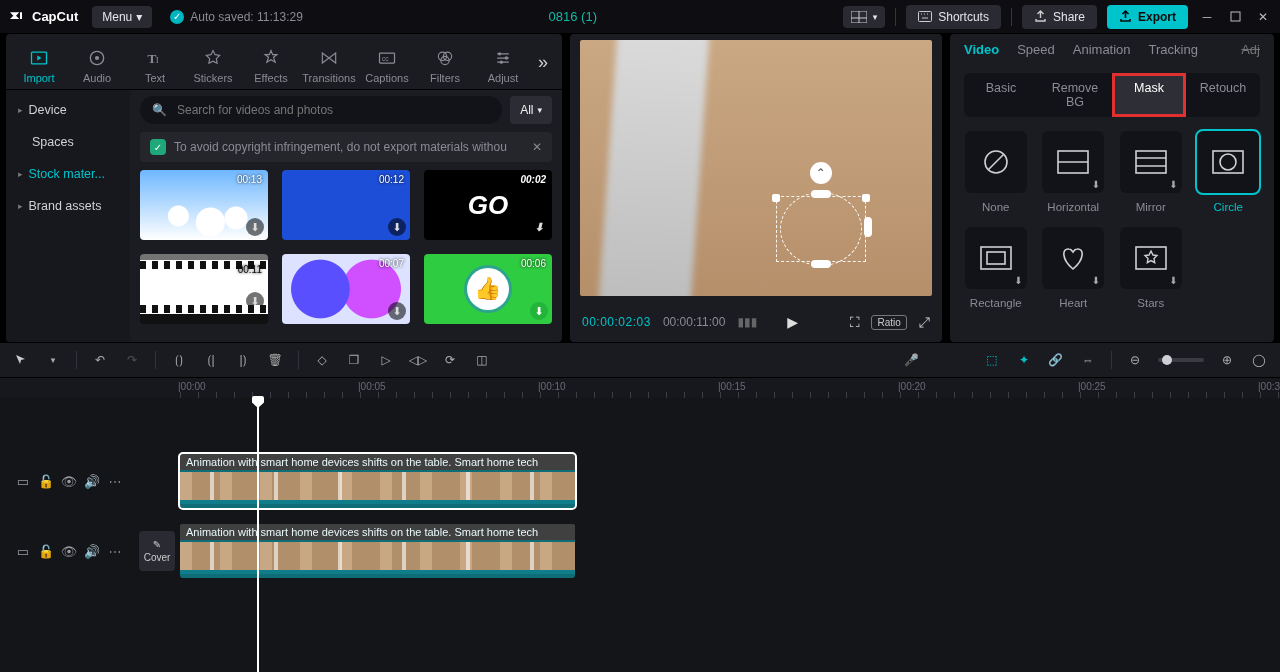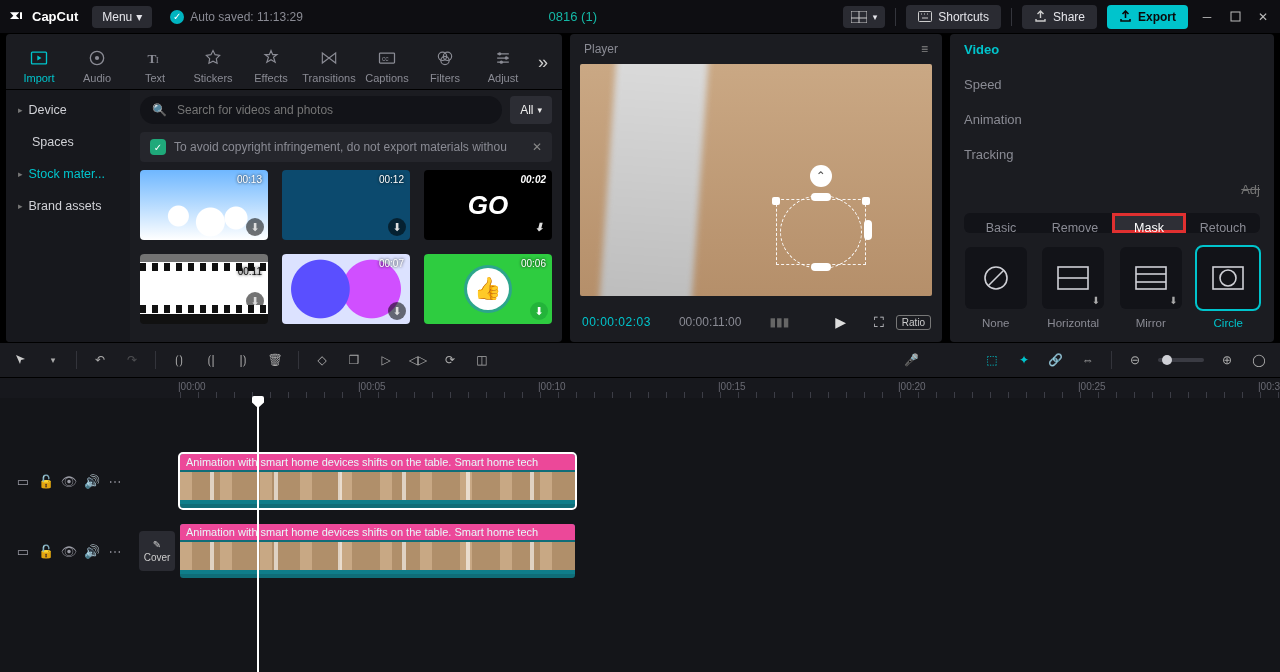--- a/index.html
+++ b/index.html
@@ -165,23 +165,23 @@
     text-shadow: 0 0 3px #000;
   }
   .thumb .dl {
     position: absolute; bottom: 4px; right: 4px; width:18px; height:18px;
     background: rgba(0,0,0,.55); border-radius:50%; display:flex; align-items:center; justify-content:center;
     color:#ddd; font-size:11px;
   }
   .thumb .dl.green { background:#23b43a; color:#fff; }
   .t-sky { background: linear-gradient(#6fb7ff 0%, #a8d4ff 40%, #fff 100%); }
   .t-sky::after { content:""; position:absolute; inset:auto 0 0 0; height:40px; background: radial-gradient(circle at 30% 40%, #fff 10px, transparent 11px), radial-gradient(circle at 55% 55%, #fff 14px, transparent 15px), radial-gradient(circle at 75% 45%, #fff 11px, transparent 12px); }
-  .t-dark { background:#0c4a6e;text-align:center; }
+  .t-dark { background:#1d4ed8;text-align:center; }
   .t-go { background:#000; color:#fff; display:flex; align-items:center; justify-content:center; font-size:26px; font-weight:900; font-style:italic; }
-  .t-film { background:#fff; border-top:8px solid #737373; border-bottom:10px solid #111; }
+  .t-film { background:#fff; border-top:6px solid #737373; border-bottom:10px solid #111; }
   .t-film::before, .t-film::after { content:""; position:absolute; left:0; right:0; height:8px; background: repeating-linear-gradient(90deg,#111 0 6px,#fff 6px 12px); }
   .t-film::before{ top:1px;} .t-film::after{ bottom:1px;}
   .t-ink { background: radial-gradient(circle at 30% 50%, #5a4fff 0 30%, transparent 31%), radial-gradient(circle at 70% 50%, #d04fff 0 30%, transparent 31%), #dce2ff; }
   .t-like { background:#2ecc40; display:flex; align-items:center; justify-content:center; }
   .t-like .likecircle { width:42px; height:42px; border-radius:50%; background:#fff; display:flex; align-items:center; justify-content:center; color:#2e6bff; font-size:22px; box-shadow: 0 0 0 3px rgba(46,107,255,.4); }
 
   
   .player-panel {
     width: 372px;
     background: var(--panel);
@@ -212,37 +212,37 @@
   .mask-gizmo .rect {
     position:absolute; inset:12px 10px 8px 10px; border:1.5px dashed rgba(255,255,255,.9);
   }
   .mask-gizmo .handle {
     position:absolute; width:8px; height:8px; background:#fff; border-radius:2px;
   }
   .mask-gizmo .handle.pill { width:20px; height:8px; border-radius:4px; }
   .mask-gizmo .handle.pillv { width:8px; height:20px; border-radius:4px; }
   .mask-gizmo .badge { position:absolute; top:-22px; left:50%; transform:translateX(-50%); width:22px; height:22px; border-radius:50%; background:#fff; color:#555; display:flex; align-items:center; justify-content:center; font-size:12px; }
   .player-ctrl {
-    height:40px; display:flex; align-items:center; padding:0 12px; gap:28px;
+    height:40px; display:flex; align-items:center; padding:0 12px; gap:12px;
   }
   .player-ctrl .tc { color: var(--accent2); font-size:12px; letter-spacing:.5px; }
   .player-ctrl .tc2 { color: var(--text-dim); font-size:12px; }
   .player-ctrl .play { margin-left:18px; color:#ddd; font-size:14px; }
   .player-ctrl .right-icons { margin-left:auto; display:flex; gap:12px; align-items:center; }
   .ratio { border:1px solid #777; border-radius:3px; padding:1px 5px; font-size:10px; color:#ccc; }
 
   
   .right-panel {
     flex:1;
     background: var(--panel);
     border-radius: 4px;
     display:flex; flex-direction:column;
     overflow:hidden;
   }
-  .rp-tabs { display:flex; gap:12px; padding:8px 14px 0 14px; font-size:13px;flex-direction:column; }
+  .rp-tabs { display:flex; gap:18px; padding:8px 14px 0 14px; font-size:13px; }
   .rp-tab { color:var(--text-dim); padding-bottom:8px; cursor:pointer; }
   .rp-tab.active { color: var(--accent2); font-weight:600; }
   .rp-more { margin-left:auto; color:#737373; font-weight:400; }
   .rp-subtabs {
     margin: 8px 14px 0 14px;
     display:flex; background:#121318; border-radius:6px; overflow:hidden;
     font-size:12.5px;
   }
   .rp-sub { flex:1; text-align:center; padding:8px 4px; color:var(--text-dim); cursor:pointer; position:relative; }
   .rp-sub.active { background:#2e2f36; color:#fff; }
@@ -305,21 +305,21 @@
     width:36px; height:40px; background:#2a2b32; border-radius:4px; margin-left:6px;
     display:flex; flex-direction:column; align-items:center; justify-content:center; gap:2px; color:#ccc; font-size:10px;
   }
   .track-lane { flex:1; position:relative; height:100%; }
   .clip {
     position:absolute; top:6px; height:54px; border-radius:3px; overflow:hidden;
     background:#0f6d78;
   }
   .clip.selected { outline:2px solid #fff; }
   .clip-title {
-    background:#ec4899; color:#e8f8fa; font-size:11px; padding:2px 6px; white-space:nowrap; overflow:hidden;
+    background:#404040; color:#e8f8fa; font-size:11px; padding:2px 6px; white-space:nowrap; overflow:hidden;
   }
   .clip-thumbs {
     position:absolute; top:18px; left:0; right:0; bottom:4px;
     background: repeating-linear-gradient(90deg,
       #c8a884 0 12px, #b08f6a 12px 40px,
       #c8a884 40px 52px, #b08f6a 52px 80px);
     border-bottom:4px solid #0f7d8a;
   }
   .clip-thumbs.alt::after{
     content:""; position:absolute; inset:0;
@@ -528,24 +528,20 @@
               <span class="likecircle">👍</span>
               <span class="dur">00:06</span>
               <span class="dl green">⬇</span>
             </div>
         </div>
       </div>
     </div>
   </div>
 
   <div class="player-panel">
-    <div class="player-head">
-      <span>Player</span>
-      <span class="menu-icon">≡</span>
-    </div>
     <div class="player-view">
       <div class="mask-gizmo">
         <div class="badge">⌃</div>
         <div class="rect"></div>
         <div class="circ"></div>
         <div class="handle" style="top:10px; left:6px"></div>
         <div class="handle" style="top:10px; right:6px"></div>
         <div class="handle pill" style="top:6px; left:50%; transform:translateX(-50%)"></div>
         <div class="handle pillv" style="top:50%; right:4px; transform:translateY(-50%)"></div>
         <div class="handle pill" style="bottom:2px; left:50%; transform:translateX(-50%)"></div>

